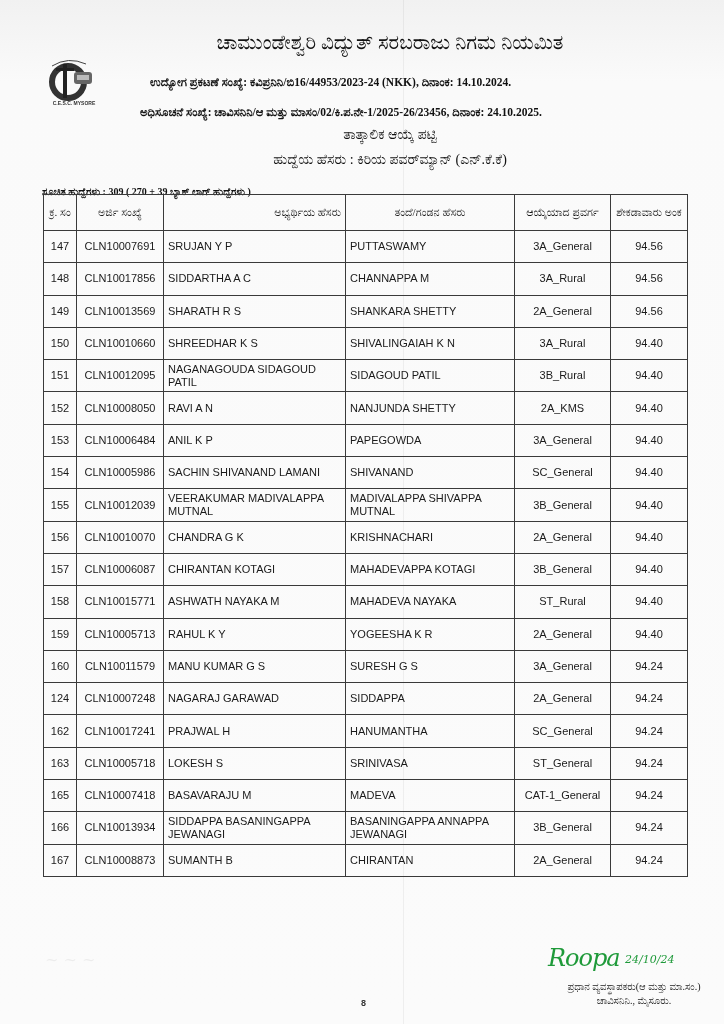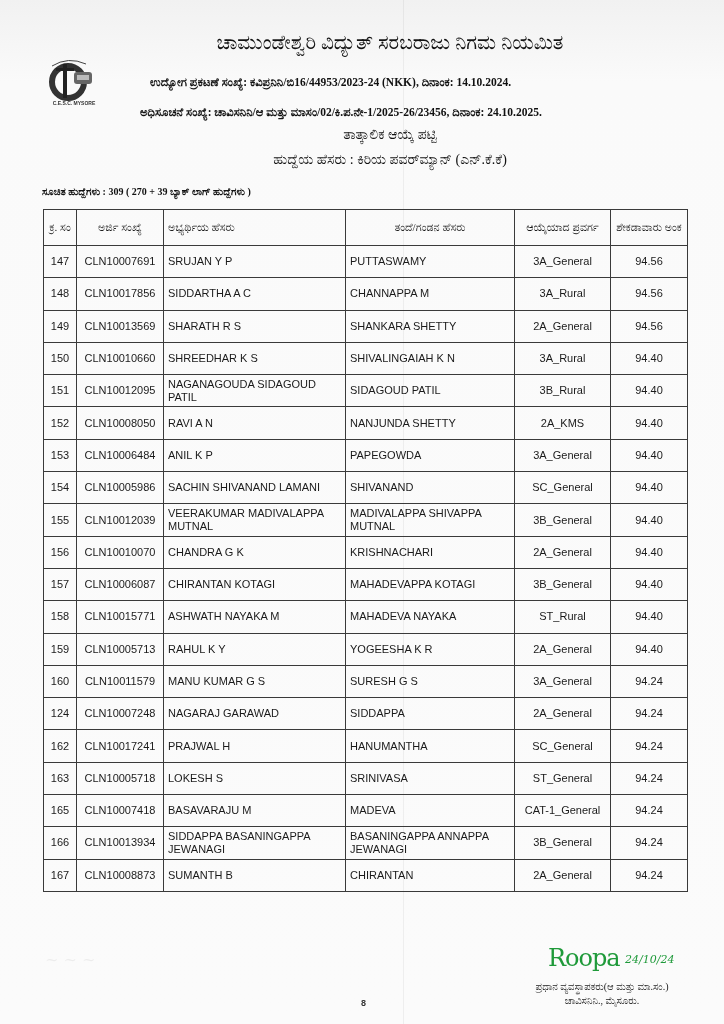--- a/index.html
+++ b/index.html
@@ -38,21 +38,21 @@
     position: absolute; left: 150px; width: 480px; text-align: center;
     font-family: "Liberation Serif", serif; font-size: 14px; color: #111;
   }
   .sub1 { top: 127px; }
   .sub2 { top: 152px; }
   .posts-note {
     position: absolute; left: 42px; top: 186px;
     font-family: Liberation Serif, serif; font-size: 10px; font-weight: bold; color: #111;
   }
   table.results {
-    position: absolute; left: 43px; top: 209px;
+    position: absolute; left: 43px; top: 194px;
     border-collapse: collapse;
     font-family: "Liberation Sans", sans-serif;
     font-size: 11px; color: #1a1a1a;
     background: transparent;
     padding-left: 35px;
   }
   table.results th, table.results td {
     border: 1.3px solid #3a3a3a;
     padding: 0 4px;
     vertical-align: middle;
@@ -66,30 +66,30 @@
   .c-app { width: 78px; text-align: center; }
   .c-name { width: 173px; text-align: left; }
   .c-father { width: 160px; text-align: left; }
   .c-cat { width: 87px; text-align: center; }
   .c-score { width: 68px; text-align: center; }
   .page-number {
     position: absolute; left: 361px; top: 998px; font-size: 9px; font-weight: bold; color: #333;
   }
   .signature {
     position: absolute; left: 548px; top: 944px;
-    font-family: "DejaVu Serif", serif; 
+    font-family: "DejaVu Serif", serif; font-style: italic;
     font-size: 24px; color: #1f9a3a; letter-spacing: -1px;
   }
   .sig-date {
     position: absolute; left: 625px; top: 953px;
     font-family: "DejaVu Serif", serif; font-style: italic;
     font-size: 11px; color: #1f9a3a;
   }
   .designation {
-    position: absolute; left: 512px; top: 980px; width: 180px; text-align: center;
+    position: absolute; left: 544px; top: 980px; width: 180px; text-align: center;
     font-family: "Liberation Serif", serif; font-size: 10px; color: #222; line-height: 14px;
   }
   .ghost-text {
     position: absolute; left: 45px; top: 950px;
     font-family: "DejaVu Serif", serif; font-style: italic; font-size: 16px;
     color: rgba(0,0,0,0.06);
   }
 </style>
 </head>
 <body>
@@ -114,21 +114,21 @@
   <div class="ref-line ref2">ಅಧಿಸೂಚನೆ ಸಂಖ್ಯೆ: ಚಾವಿಸನಿನಿ/ಆ ಮತ್ತು ಮಾಸಂ/02/ಕಿ.ಪ.ನೇ-1/2025-26/23456, ದಿನಾಂಕ: 24.10.2025.</div>
   <div class="sub-title sub2">ಹುದ್ದೆಯ ಹೆಸರು : ಕಿರಿಯ ಪವರ್‌ಮ್ಯಾನ್ (ಎನ್.ಕೆ.ಕೆ)</div>
   <div class="sub-title sub1">ತಾತ್ಕಾಲಿಕ ಆಯ್ಕೆ ಪಟ್ಟಿ</div>
   <div class="posts-note">ಸೂಚಿತ ಹುದ್ದೆಗಳು : 309 ( 270 + 39 ಬ್ಯಾಕ್ ಲಾಗ್ ಹುದ್ದೆಗಳು )</div>
 
   <table class="results">
     <thead>
       <tr>
         <th class="c-sl">ಕ್ರ. ಸಂ</th>
         <th class="c-app">ಅರ್ಜಿ ಸಂಖ್ಯೆ</th>
-        <th class="c-name" style="text-align:left;">ಅಭ್ಯರ್ಥಿಯ ಹೆಸರು</th>
+        <th class="c-name" style="text-align:right;">ಅಭ್ಯರ್ಥಿಯ ಹೆಸರು</th>
         <th class="c-father" style="text-align:center;">ತಂದೆ/ಗಂಡನ ಹೆಸರು</th>
         <th class="c-cat">ಆಯ್ಕೆಯಾದ ಪ್ರವರ್ಗ</th>
         <th class="c-score">ಶೇಕಡಾವಾರು ಅಂಕ</th>
       </tr>
     </thead>
     <tbody id="rows">
         <tr>
           <td class="c-sl">147</td>
           <td class="c-app">CLN10007691</td>
           <td class="c-name">SRUJAN Y P</td>

